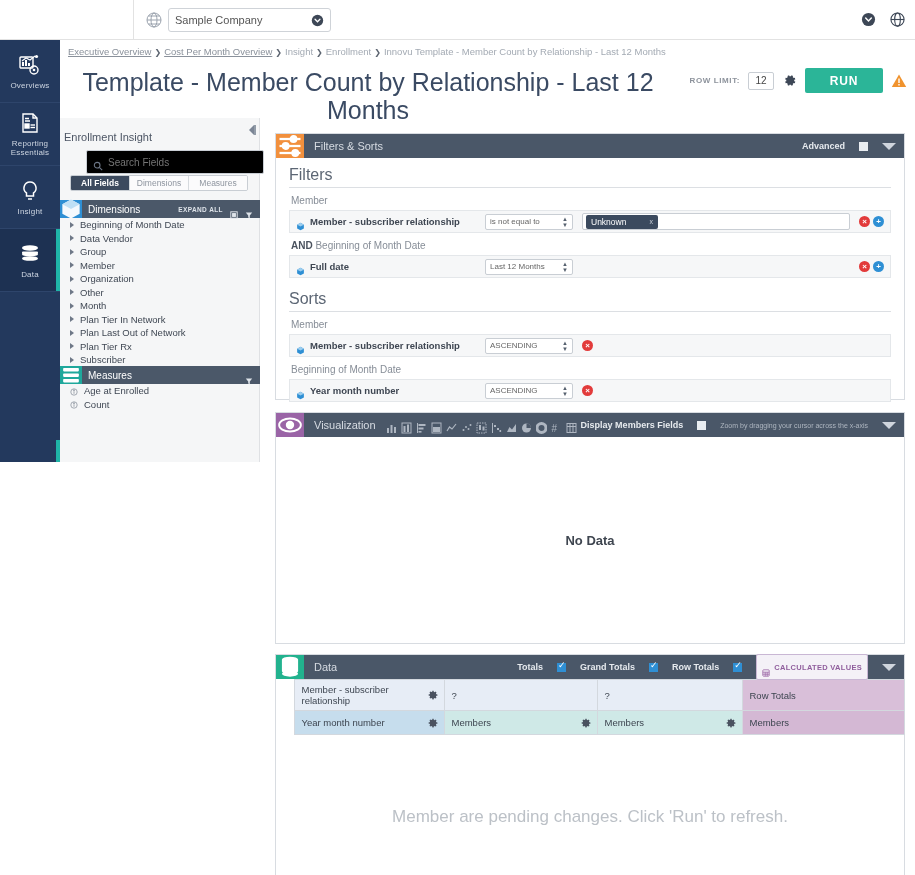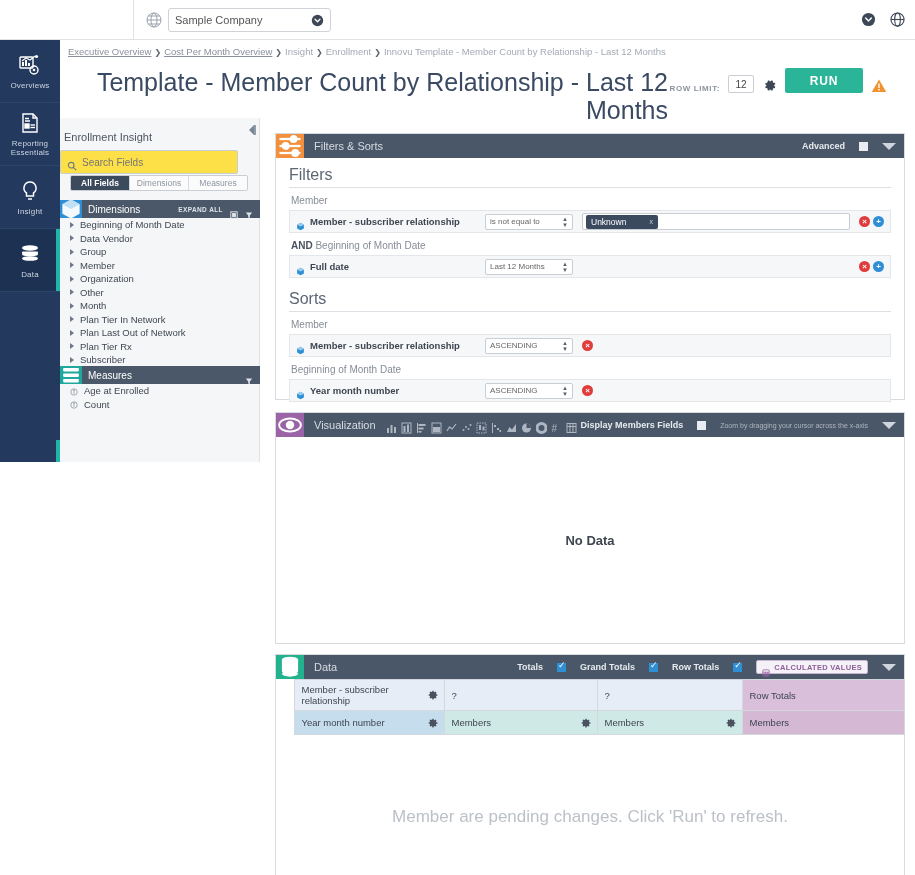--- a/index.html
+++ b/index.html
@@ -37,35 +37,35 @@
 
   
   .header-area { position:absolute; left:60px; top:40px; right:0; height:78px; background:#fff; }
   .breadcrumb { position:absolute; left:8px; top:6px; font-size:9.5px; color:#9aa1ab; white-space:nowrap; }
   .breadcrumb a { color:#8a919b; text-decoration:underline; }
   .breadcrumb .sep { color:#5c6470; margin:0 3px; font-size:8px; }
   .breadcrumb .plain { color:#a3aab3; }
   .page-title {
     position:absolute; left:8px; top:28px; width:600px;
     font-size:25px; line-height:28px; color:#3a4a63; font-weight:400;
-    text-align:right;
+    text-align:center;
   }
-  .run-group { position:absolute; right:28px; top:28px; display:flex; align-items:flex-end; gap:8px; }
+  .run-group { position:absolute; right:8px; top:28px; display:flex; align-items:center; gap:8px; }
   .rl-label { font-size:8px; letter-spacing:.6px; color:#8d939c; font-weight:bold; }
   .rl-input { width:26px; height:18px; border:1px solid #c9ced4; border-radius:2px; font-size:10px; text-align:center; color:#444; background:#fff; }
   .gear-btn { width:15px; height:15px; color:#3d4756; cursor:pointer; }
   .run-btn { width:78px; height:25px; background:#2bb598; color:#fff; border:none; border-radius:2px;
              font-size:12px; font-weight:bold; letter-spacing:.8px; cursor:pointer; }
   .warn-ico { width:16px; height:15px; color:#f0932e; }
 
   
   .fieldbar { position:absolute; left:60px; top:118px; width:200px; height:344px; background:#f5f6f7; border-right:1px solid #dfe1e4; }
   .collapse-tab { position:absolute; right:2px; top:3px; width:10px; height:10px; color:#7b8595; cursor:pointer; }
   .fb-title { position:absolute; left:4px; top:13px; font-size:11px; color:#4c5564; }
-  .search-wrap { position:absolute; left:0; top:32px; width:178px; height:24px; background:#fde047; border:1px solid #c9ced4; border-radius:2px; display:flex; align-items:center; padding:0 6px; }
+  .search-wrap { position:absolute; left:26px; top:32px; width:178px; height:24px; background:#000000; border:1px solid #c9ced4; border-radius:2px; display:flex; align-items:center; padding:0 6px; }
   .search-wrap .sico { width:11px; height:11px; color:#6d7787; margin-right:5px; }
   .search-wrap input { border:none; outline:none; font-size:10px; color:#777; width:100%; font-family:"Liberation Sans", sans-serif; background:transparent; }
   .tabs { position:absolute; left:10px; top:57px; width:178px; height:16px; display:flex; border:1px solid #c9ced4; border-radius:2px; overflow:hidden; }
   .tab { flex:1; font-size:8.5px; display:flex; align-items:center; justify-content:center; background:#fbfbfc; color:#8e959f; cursor:pointer; border-right:1px solid #d6dade; }
   .tab:last-child { border-right:none; }
   .tab.active { background:#3c4a5e; color:#fff; font-weight:bold; }
 
   .group-head { position:absolute; left:0; width:200px; height:18px; background:#4b5869; display:flex; align-items:center; }
   .group-head .gsq { width:22px; height:18px; display:flex; align-items:center; justify-content:center; color:#fff; }
   .gsq.blue { background:#2e8fd4; }
@@ -116,21 +116,21 @@
   .row-actions { margin-left:9px; display:flex; gap:3px; align-items:center; }
 
   
   .viz-body { height:206px; display:flex; align-items:center; justify-content:center; background:#fff; }
   .no-data { font-size:13px; font-weight:bold; color:#3f4650; }
   .chart-icons { display:flex; gap:4px; margin-left:10px; align-items:center; }
   .chart-icons .ci { width:11px; height:11px; color:#aeb6c1; cursor:pointer; }
 
   
   .calc-btn { height:14px; background:#f4f1f7; border:1px solid #c9b7d4; border-radius:2px; display:flex; align-items:center;
-              gap:4px; padding:0 5px; cursor:pointer; }
+              gap:4px; padding:12px 5px; cursor:pointer; }
   .calc-btn .cb-ic { width:8px; height:8px; color:#9a64a6; }
   .calc-btn .cb-tx { font-size:7.5px; font-weight:bold; color:#8f5d9c; letter-spacing:.3px; }
   .data-body { background:#fff; }
   .tbl { width:100%; border-collapse:collapse; table-layout:fixed; }
   .tbl td { border:1px solid #d3d8de; font-size:9.5px; color:#3d4550; padding:4px 7px; vertical-align:middle; position:relative; height:24px; }
   .tbl .rowhdr1 { background:#e7edf6; }
   .tbl .rowhdr2 { background:#c6dded; }
   .tbl .cell-teal { background:#cfe9e7; }
   .tbl .cell-mauve { background:#d9bfd9; }
   .tbl .cell-mauve2 { background:#d4b8d4; }

